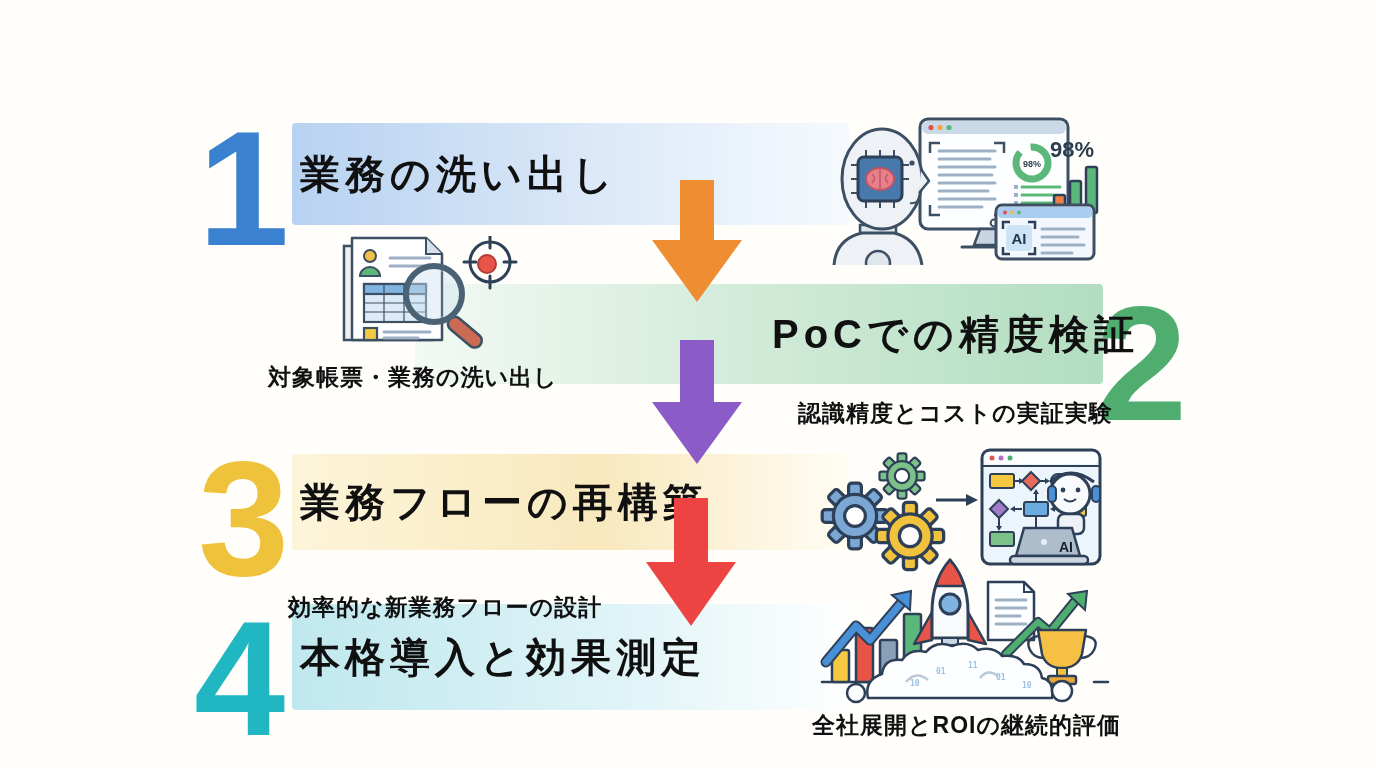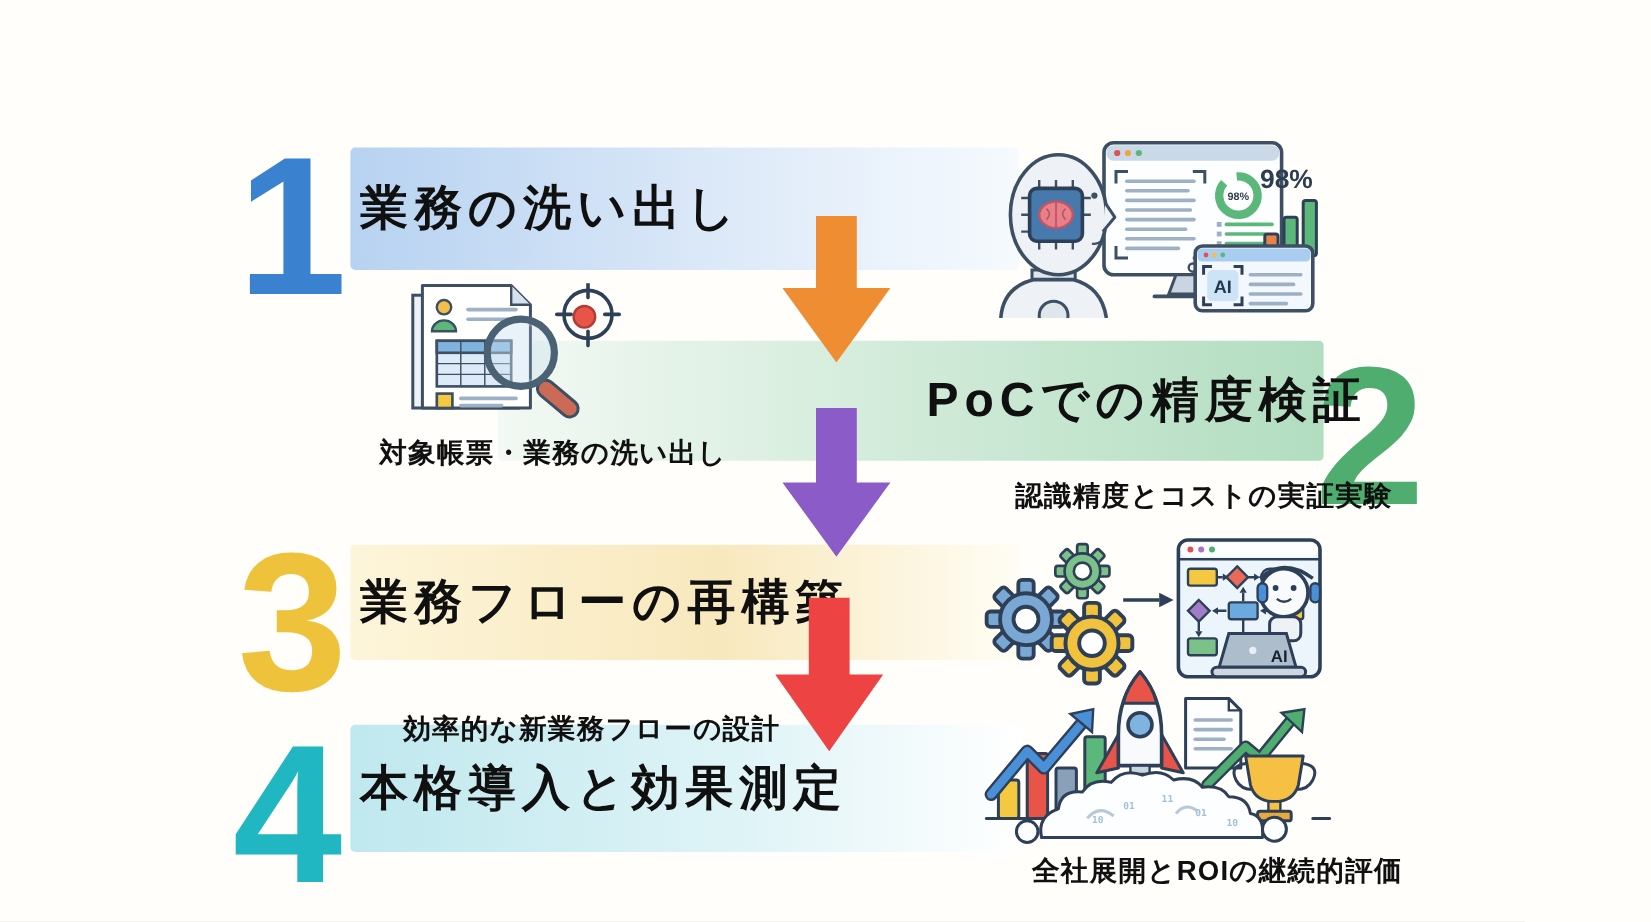--- a/index.html
+++ b/index.html
@@ -32,21 +32,21 @@
   .band-heading{
     position:absolute;font-size:40px;font-weight:bold;color:#101010;
     letter-spacing:5px;white-space:nowrap;
   }
   .bh1{left:300px;top:123px;height:102px;line-height:102px;}
   .bh2{left:772px;top:284px;height:76px;line-height:100px;}
   .bh3{left:300px;top:454px;height:96px;line-height:96px;}
   .bh4{left:300px;top:604px;height:90px;line-height:106px;}
   .caption{
     position:absolute;font-size:23px;font-weight:bold;color:#101010;
-    letter-spacing:1px;white-space:nowrap;margin-left:48px;
+    letter-spacing:1px;white-space:nowrap;
   }
   .cap1{left:268px;top:362px;}
   .cap2{left:798px;top:398px;}
   .cap3{left:288px;top:592px;}
   .cap4{left:812px;top:710px;}
   .abs{position:absolute;}
 </style>
 </head>
 <body>
 

